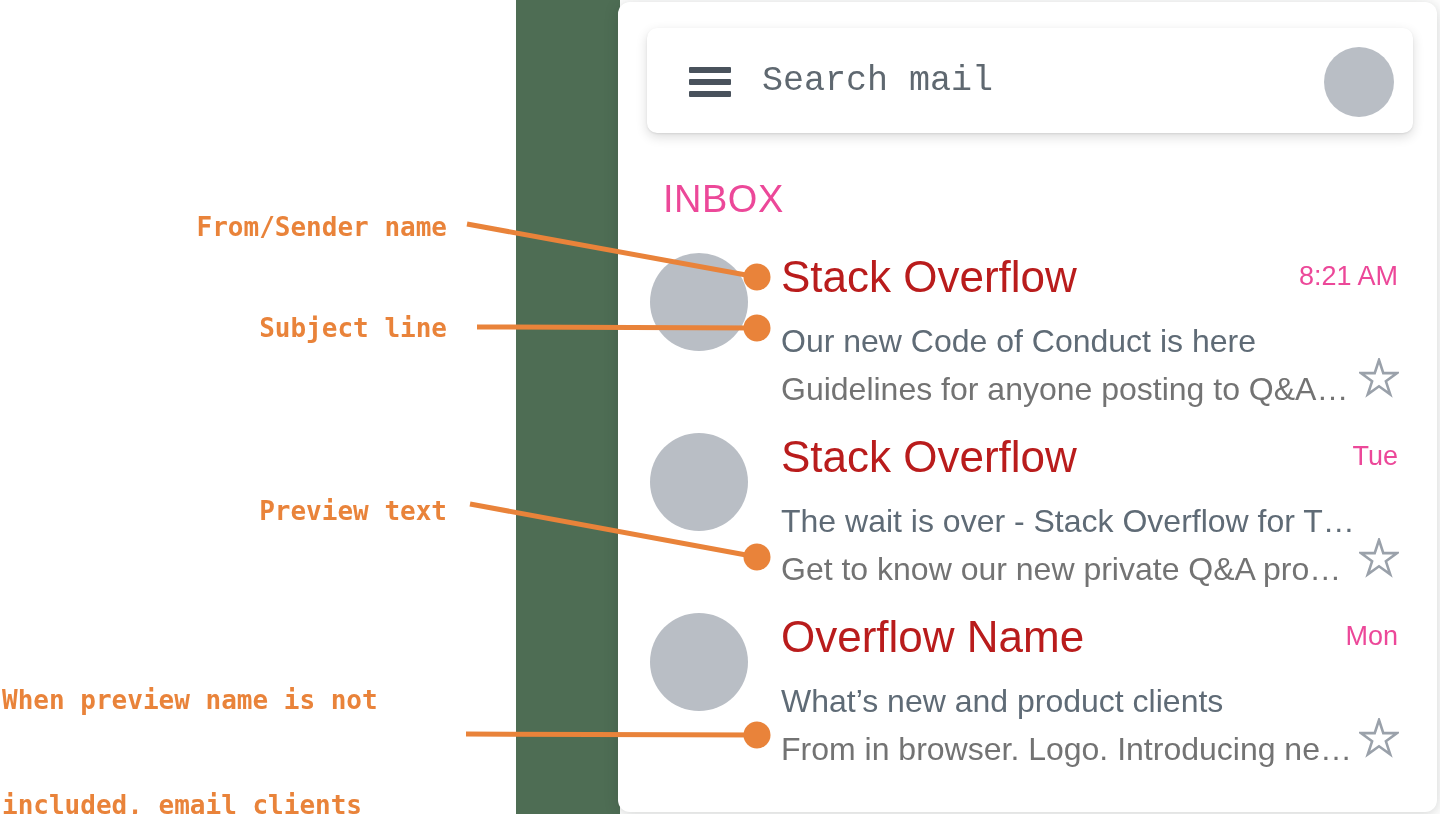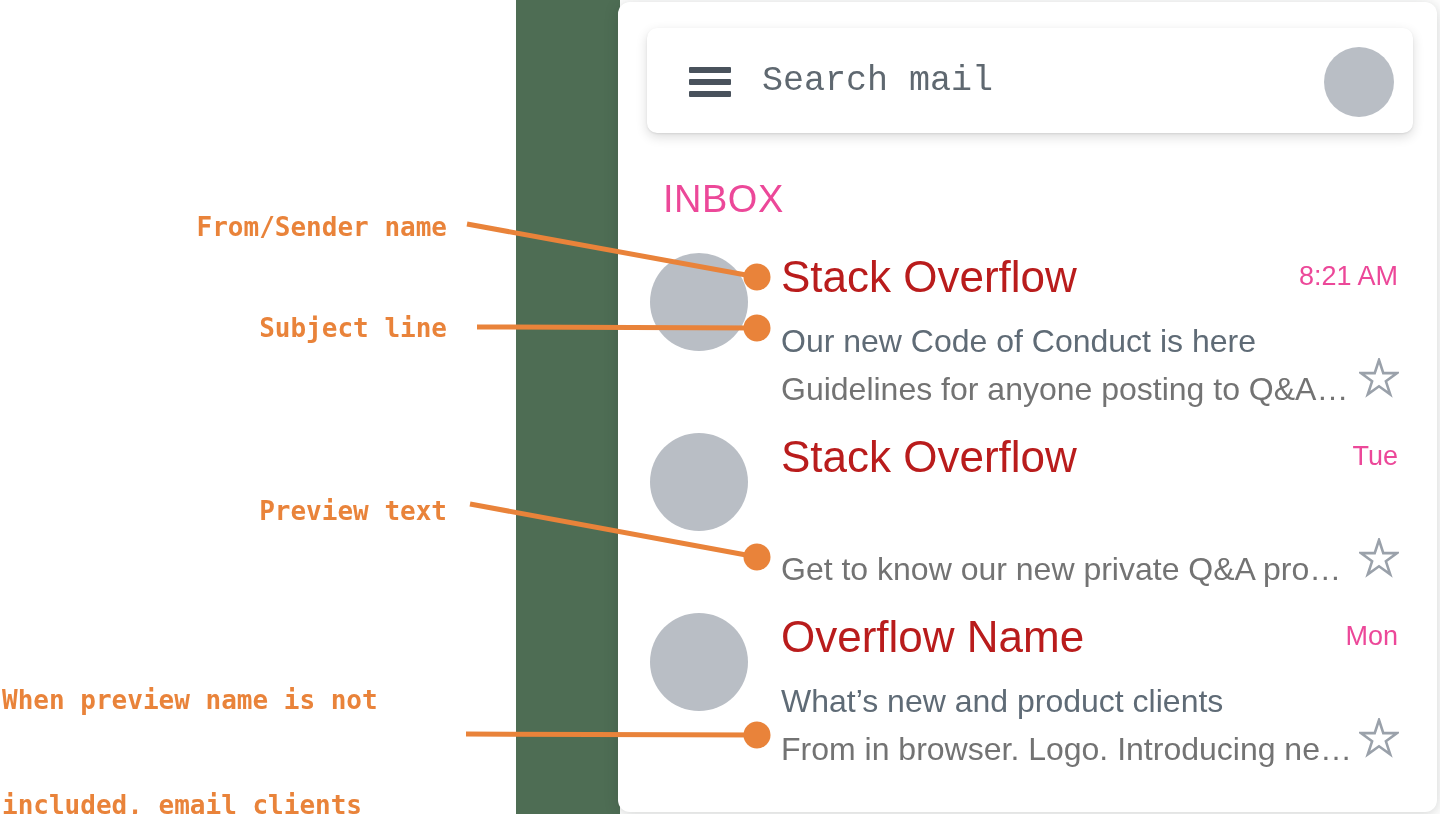--- a/index.html
+++ b/index.html
@@ -80,20 +80,21 @@
         <svg width="40" height="40" viewBox="0 0 40 40">
           <polygon points="20,2 24.3,15.1 38.1,15.1 26.9,23.3 31.2,36.4 20,28.3 8.8,36.4 13.1,23.3 1.9,15.1 15.7,15.1" fill="none" stroke="#9AA1AA" stroke-width="2.6" stroke-linejoin="miter"></polygon>
         </svg>
       </div>
     </div>
 
     <div class="email-row row2">
       <div class="row-avatar"></div>
       <div class="sender">Stack Overflow</div>
       <div class="time">Tue</div>
+      <div class="subject">The wait is over - Stack Overflow for T…</div>
       <div class="preview">Get to know our new private Q&amp;A pro…</div>
       <div class="star">
         <svg width="40" height="40" viewBox="0 0 40 40">
           <polygon points="20,2 24.3,15.1 38.1,15.1 26.9,23.3 31.2,36.4 20,28.3 8.8,36.4 13.1,23.3 1.9,15.1 15.7,15.1" fill="none" stroke="#9AA1AA" stroke-width="2.6" stroke-linejoin="miter"></polygon>
         </svg>
       </div>
     </div>
 
     <div class="email-row row3">
       <div class="row-avatar"></div>

